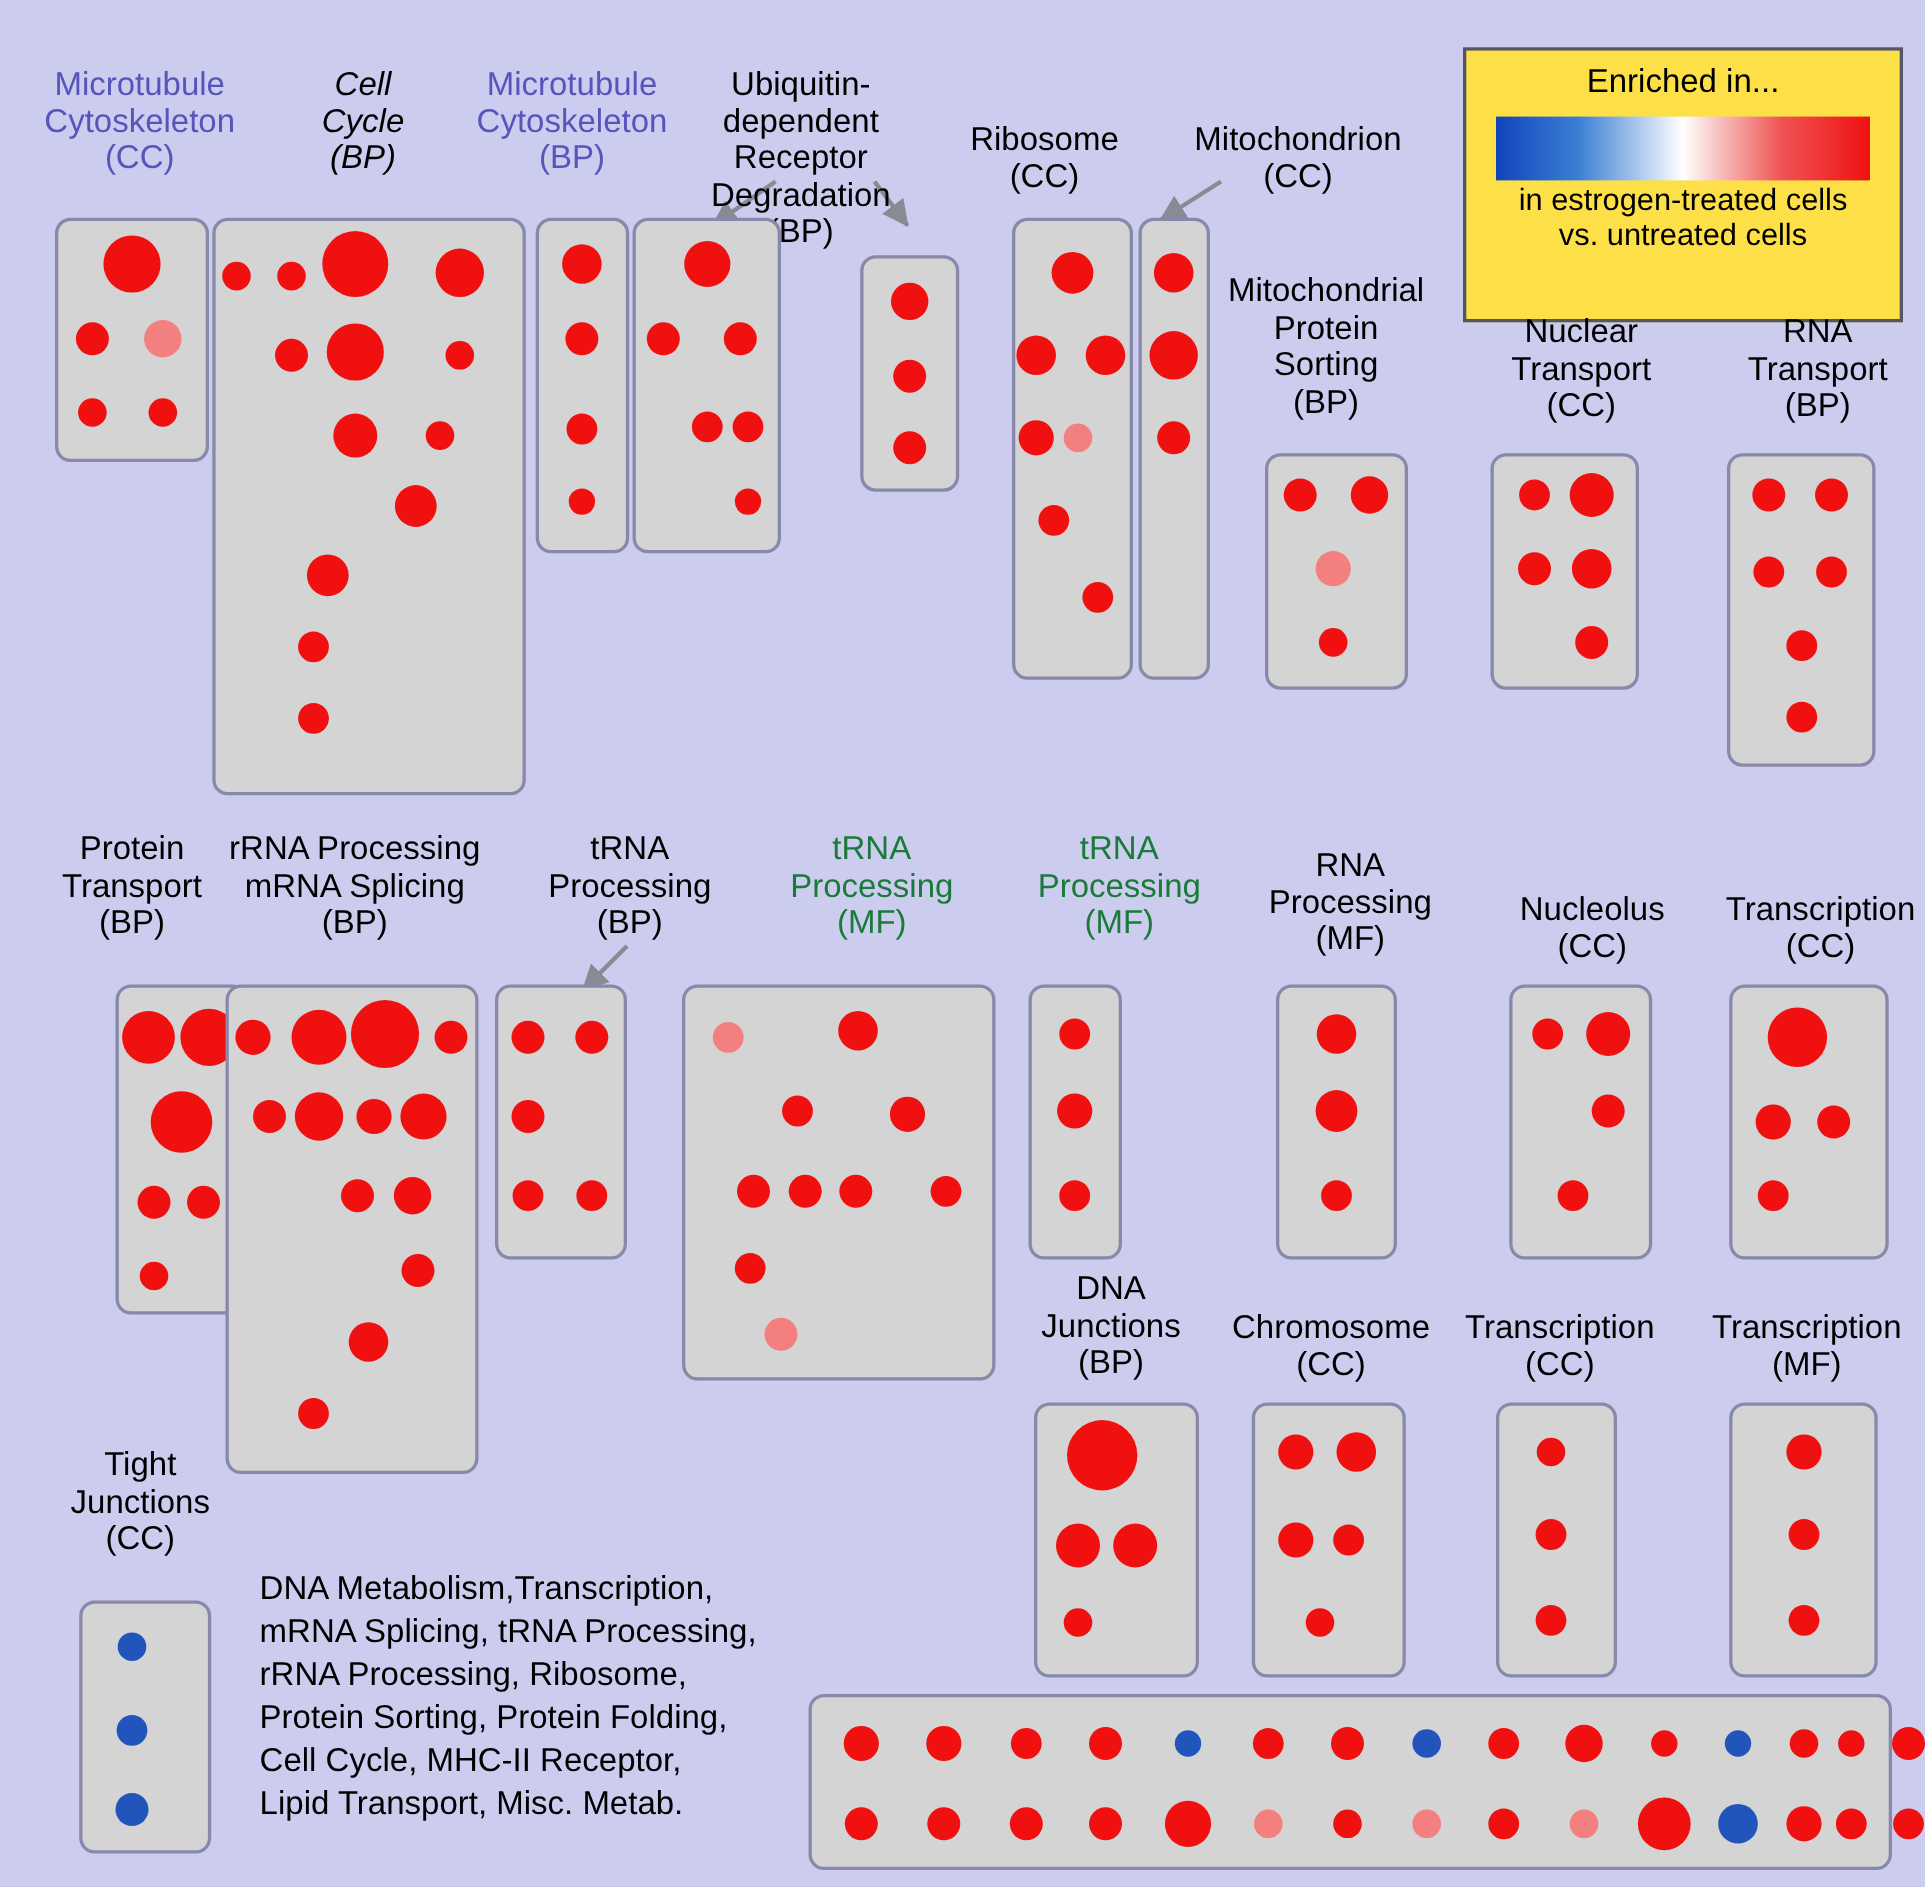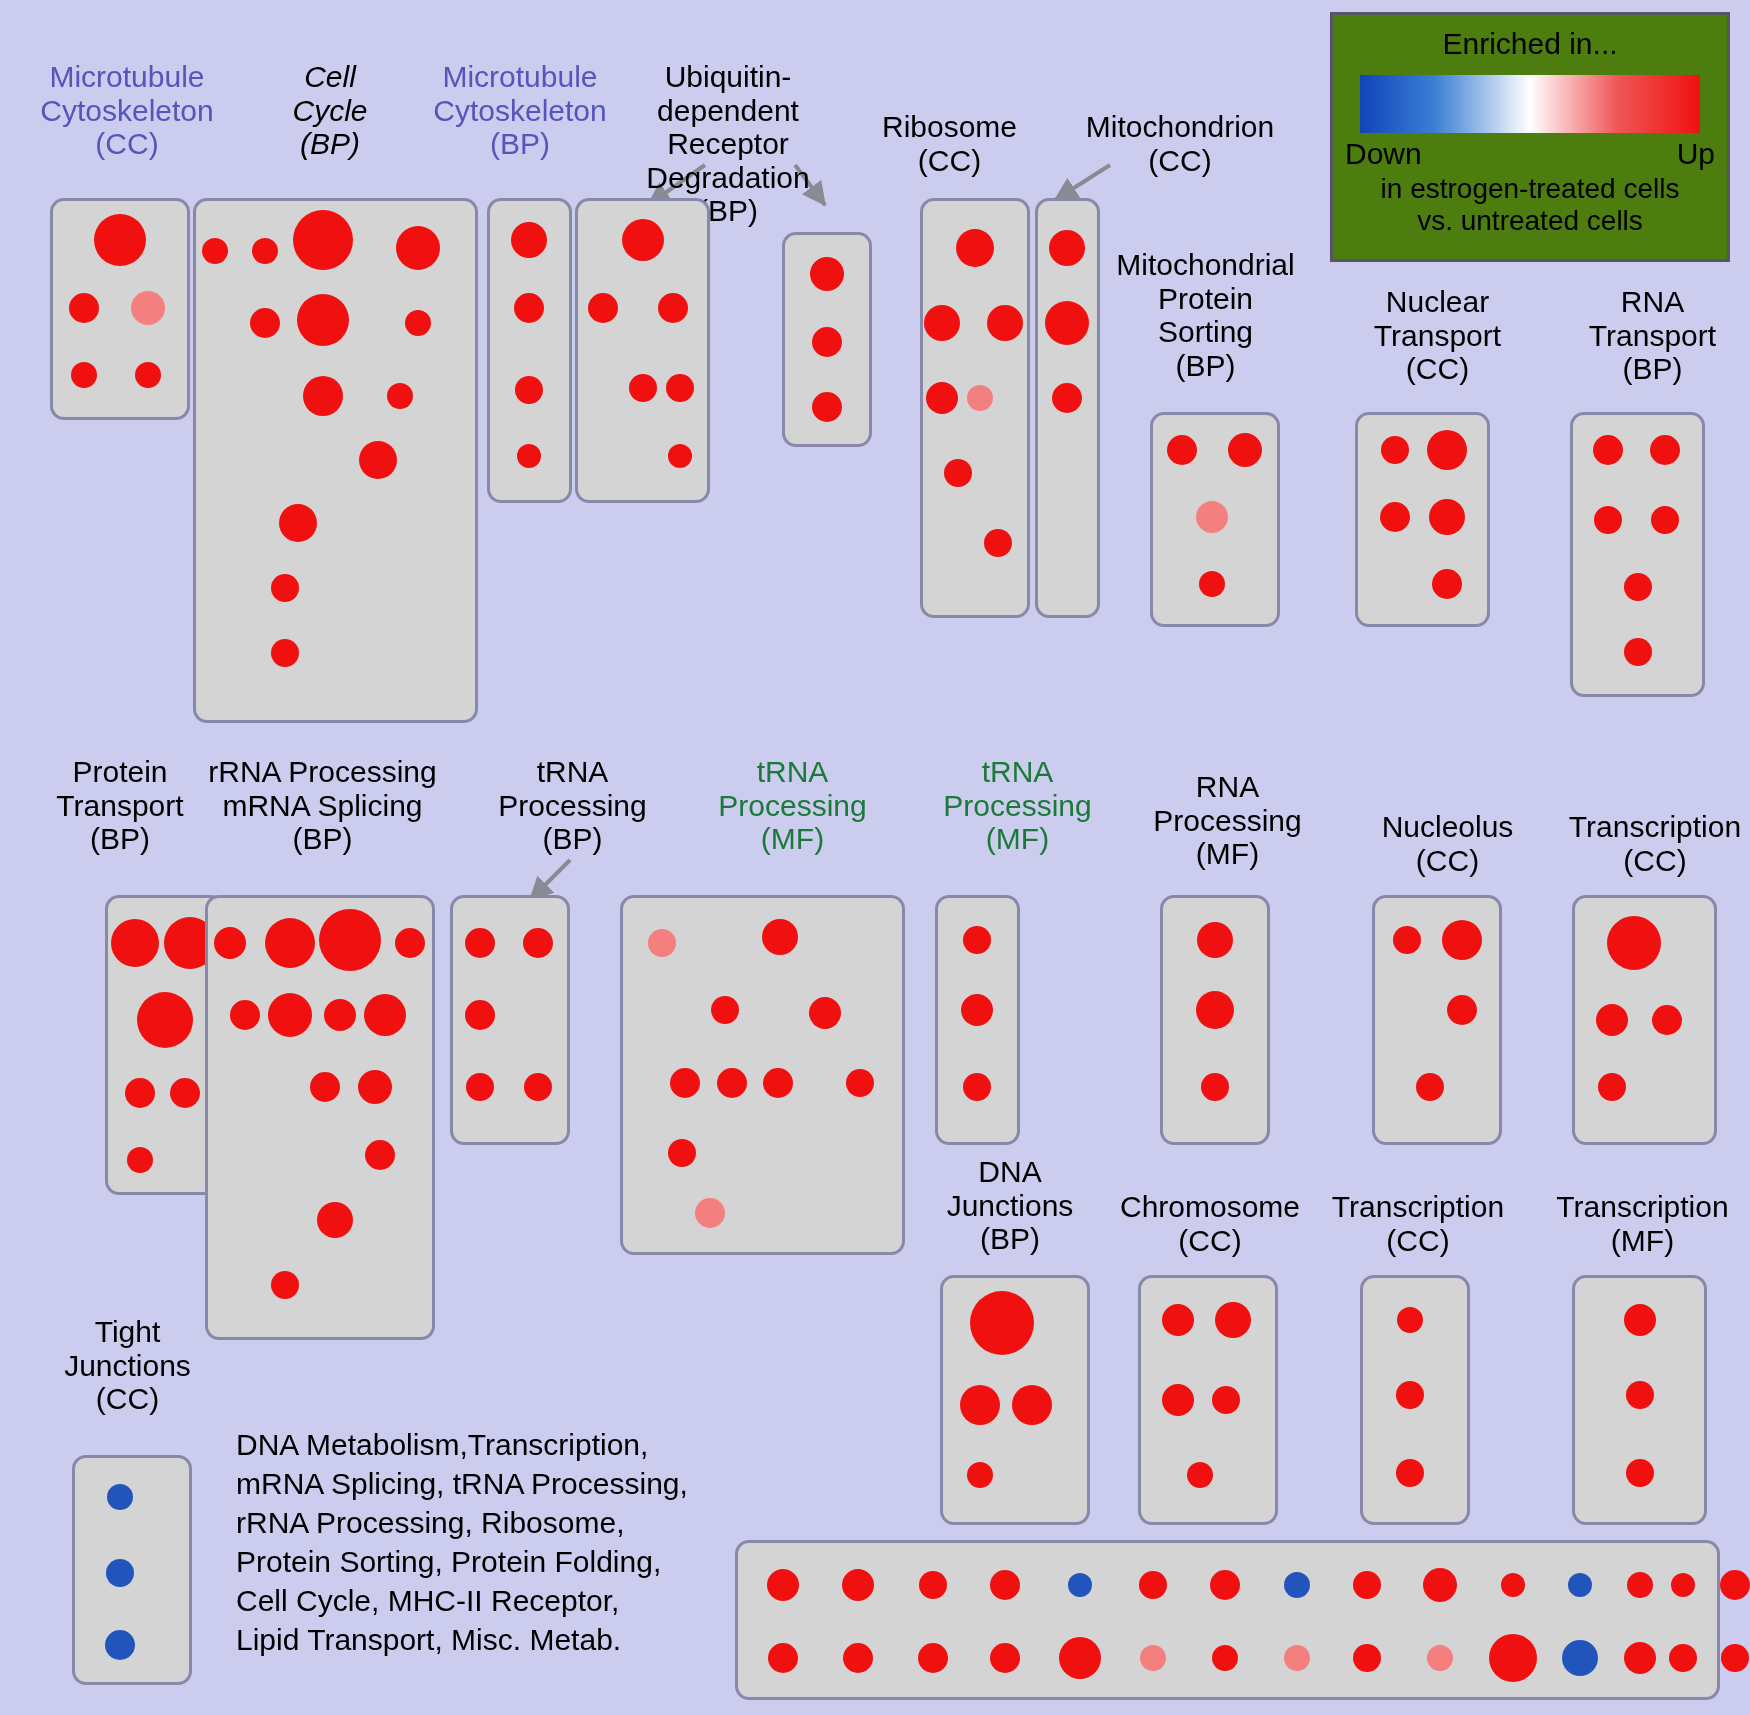--- a/index.html
+++ b/index.html
@@ -26,23 +26,24 @@
     font-size: 30px;
     line-height: 1.12;
     color: #000000;
     white-space: pre-line;
     pointer-events: none;
   }
   .label.cc-blue { color: #5555bb; }
   .label.mf-green { color: #1a7a3a; }
   .legend {
     position: absolute;
-    background: #4d7c0f;
+    background: #fde047;
     border: 3px solid #555566;
     box-sizing: border-box;
+    margin-top: 31px;
   }
   .legend-title {
     text-align: center;
     font-size: 30px;
     color: #000;
     margin-top: 12px;
   }
   .legend-bar {
     margin: 14px auto 0 auto;
     height: 58px;
@@ -208,24 +209,20 @@
       <line x1="933" y1="1600" x2="933" y2="1636" stroke="#5aa832" stroke-width="4" marker-end="url(#arrowGreen)"></line>
       <line x1="705" y1="165" x2="648" y2="205" stroke="#8a8a94" stroke-width="4" marker-end="url(#arrowGray)"></line>
       <line x1="795" y1="165" x2="825" y2="205" stroke="#8a8a94" stroke-width="4" marker-end="url(#arrowGray)"></line>
       <line x1="1110" y1="165" x2="1055" y2="200" stroke="#8a8a94" stroke-width="4" marker-end="url(#arrowGray)"></line>
       <line x1="570" y1="860" x2="530" y2="900" stroke="#8a8a94" stroke-width="4" marker-end="url(#arrowGray)"></line>
     </svg>
 
   <div class="legend" id="legend-box" style="left:1330px; top:12px; width:400px; height:250px;">
     <div class="legend-title">Enriched in...</div>
     <div class="legend-bar"></div>
-    <div class="legend-ends">
-      <span>Down</span>
-      <span>Up</span>
-    </div>
     <div class="legend-sub">in estrogen-treated cells
 vs. untreated cells</div>
   </div>
 
   <div class="textblock" style="left:236px; top:1425px; width:500px;">DNA Metabolism,Transcription,
 mRNA Splicing, tRNA Processing,
 rRNA Processing, Ribosome,
 Protein Sorting, Protein Folding,
 Cell Cycle, MHC-II Receptor,
 Lipid Transport, Misc. Metab.</div>

